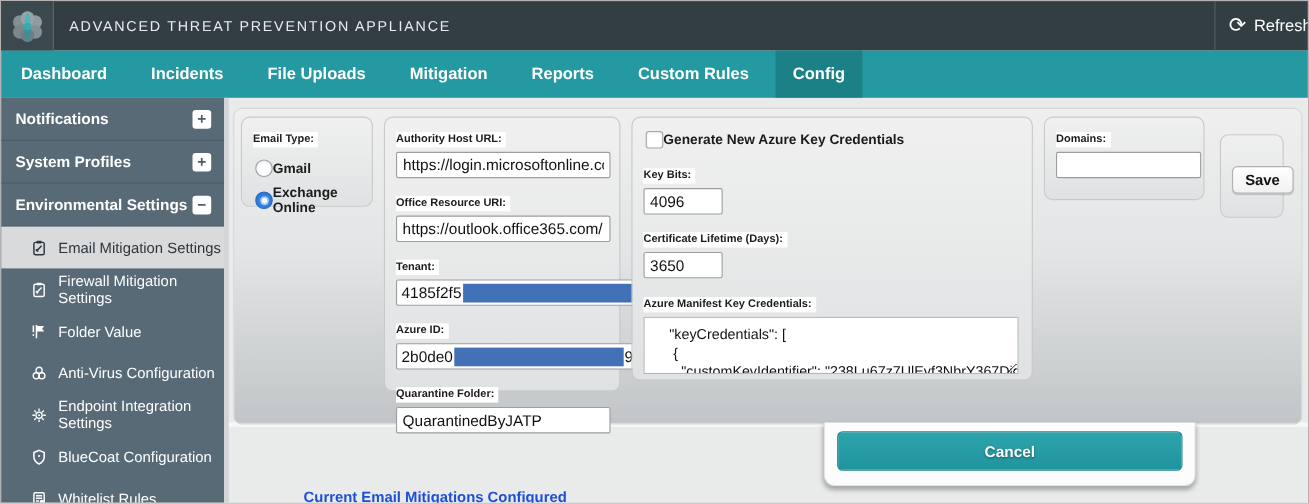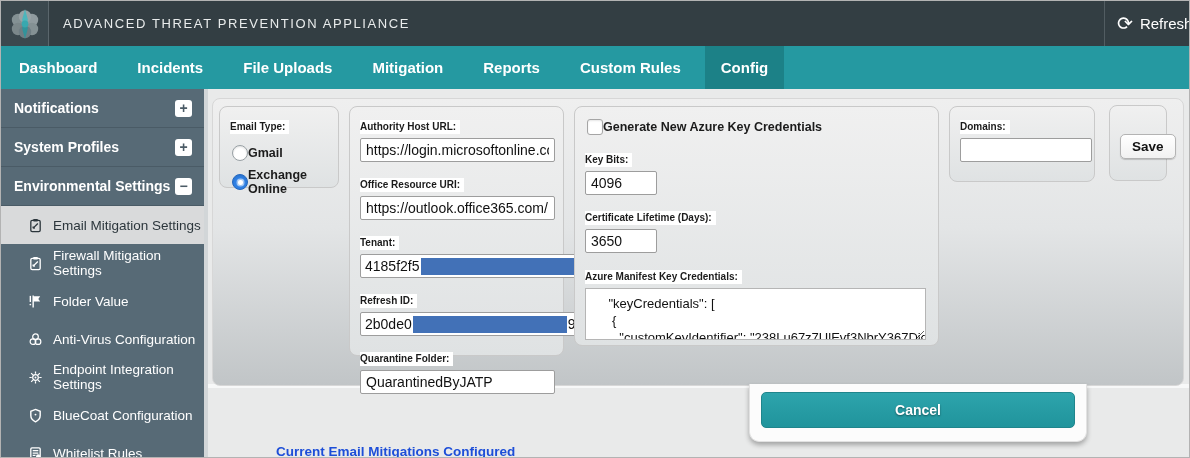--- a/index.html
+++ b/index.html
@@ -31,21 +31,21 @@
 
   
   .main { position:absolute; left:203px; top:88px; right:0; bottom:0; background:#e9eaea; border-left:4px solid #d2d6d8; }
   .outer-panel { position:absolute; left:4px; top:9px; width:972px; height:288px; border-radius:8px;
     background:linear-gradient(180deg,#efefef 0%, #e3e5e6 45%, #c1c5c7 100%); border:1px solid #d7d7d7; }
   .panel { position:absolute; border:1px solid #c9c9c9; border-radius:8px; background:linear-gradient(180deg,#f0f0f0,#dfe2e3); padding:9px 10px; }
   .p-email { left:6px; top:7px; width:120px; height:82px; }
   .p-fields { left:136px; top:7px; width:215px; height:250px; }
   .p-azure { left:361px; top:7px; width:365px; height:240px; }
   .p-domains { left:736px; top:7px; width:146px; height:76px; }
-  .p-save { left:896px; top:6px; width:58px; height:76px; }
+  .p-save { left:896px; top:23px; width:58px; height:76px; }
 
   .chip { display:inline-block; background:#fff; padding:1px 4px 2px 0; font-size:10px; font-weight:700; color:#1b1b1b; margin-bottom:4px; white-space:nowrap; }
   .tinput { display:block; width:195px; font-size:14px; font-family:"Liberation Sans",sans-serif; color:#111; background:#fff; border:1px solid #9d9d9d; border-radius:2px; padding:3px 5px; margin-bottom:12px; }
   .fake-input { width:236px; height:24px; background:#fff; border:1px solid #9d9d9d; border-radius:2px; padding:2px 4px; margin-bottom:12px; display:flex; align-items:center; font-size:14px; color:#111; }
   .redact { flex:1 1 auto; height:17px; background:#4271b7; margin:0 1px; }
 
   .radio-row { display:flex; align-items:center; gap:0; margin:7px 0 0 2px; cursor:pointer; }
   .radio { width:16px; height:16px; border-radius:50%; background:#fff; border:1px solid #98a0a4; box-shadow:inset 0 1px 2px rgba(0,0,0,.12); flex:0 0 auto; position:relative; }
   .radio.checked { background:#2f80e4; border-color:#2668bd; }
   .radio.checked::after { content:""; position:absolute; left:5px; top:5px; width:4.5px; height:4.5px; border-radius:50%; background:#fff; box-shadow:0 0 0 1.5px rgba(255,255,255,.55); }
@@ -217,21 +217,21 @@
         <span class="chip">Office Resource URI:</span>
         <input class="tinput" type="text" value="https://outlook.office365.com/" style="">
 
         <span class="chip" style="margin-top:4px">Tenant:</span>
         <div class="fake-input">
           <span>4185f2f5</span>
           <span class="redact"></span>
           <span>ec</span>
         </div>
 
-        <span class="chip">Refresh ID:</span>
+        <span class="chip">Azure ID:</span>
         <div class="fake-input">
           <span>2b0de0</span>
           <span class="redact"></span>
           <span>978</span>
         </div>
 
         <span class="chip">Quarantine Folder:</span>
         <input class="tinput" type="text" value="QuarantinedByJATP" style="">
       </div>
 

